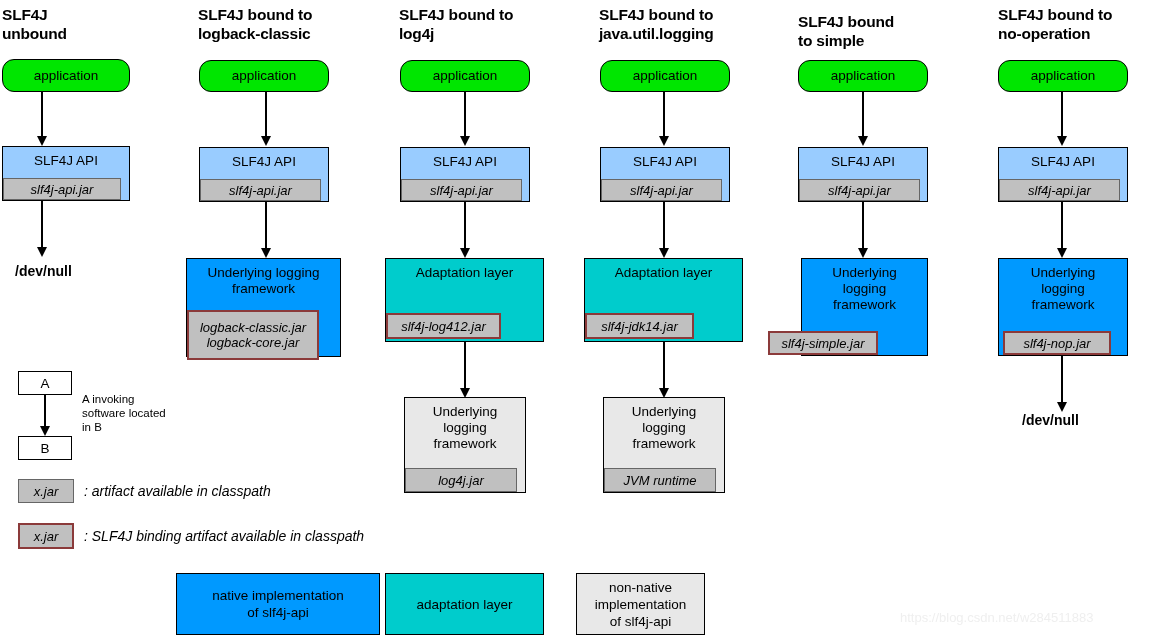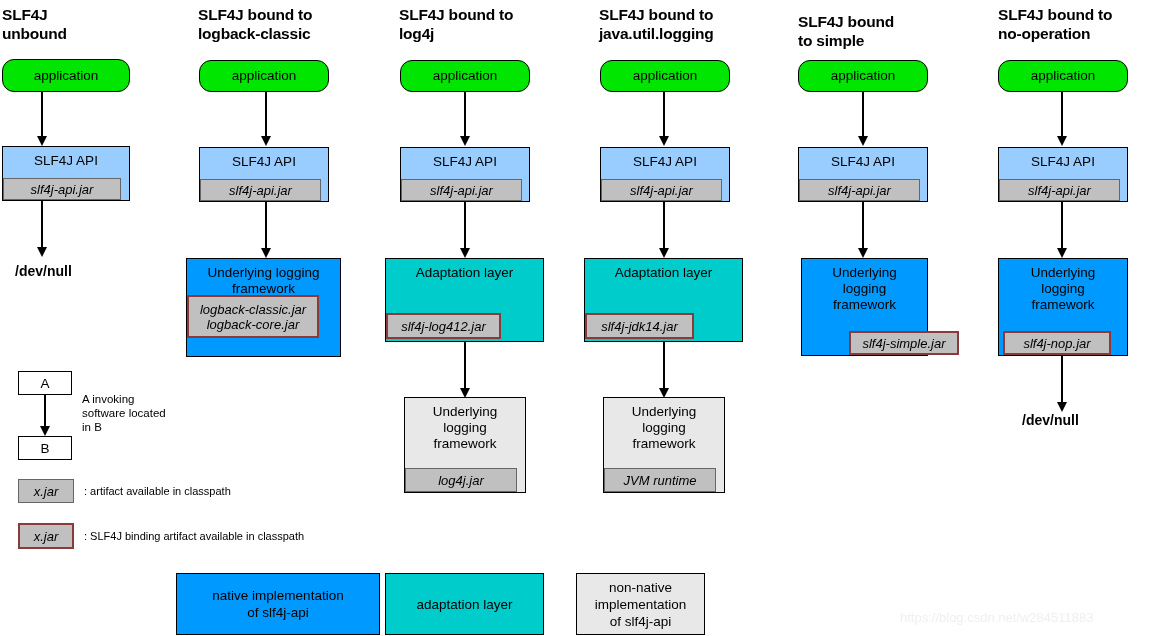--- a/index.html
+++ b/index.html
@@ -97,22 +97,23 @@
     text-align: center;
   }
   .legend-text {
     position: absolute;
     font-size: 11.5px;
     color: #000000;
     line-height: 14px;
     white-space: pre-line;
   }
   .legend-text.big {
-    font-size: 11px;
+    font-size: 14px;
     line-height: 16px;
+    font-style: italic;
   }
   .legend-jar {
     position: absolute;
     box-sizing: border-box;
     background: #C0C0C0;
     border: 1px solid #666666;
     font-size: 13px;
     font-style: italic;
     display: flex;
     align-items: center;
@@ -195,21 +196,21 @@
 
   <div class="arrow" style="left:265px; top:202px; height:56px;">
     <div class="shaft" style="height:46px;"></div>
     <div class="head" style="top:46px;"></div>
   </div>
 
   <div class="box box-blue" style="left:186px; top:258px; width:155px; height:99px;">
     <span class="label">Underlying logging
 framework</span>
   </div>
-  <div class="jar binding" style="left:187px; top:295px; width:132px; height:43px;">logback-classic.jar
+  <div class="jar binding" style="left:187px; top:310px; width:132px; height:50px;">logback-classic.jar
 logback-core.jar</div>
 
   <div class="col-title" style="left:399px; top:5px; width:170px;">SLF4J bound to
 log4j</div>
 
   <div class="box box-green center-mid" style="left:400px; top:60px; width:130px; height:32px;">
     <span class="label">application</span>
   </div>
   <div class="arrow" style="left:464px; top:92px; height:54px;">
     <div class="shaft" style="height:44px;"></div>
@@ -300,21 +301,21 @@
   <div class="arrow" style="left:862px; top:202px; height:56px;">
     <div class="shaft" style="height:46px;"></div>
     <div class="head" style="top:46px;"></div>
   </div>
 
   <div class="box box-blue" style="left:801px; top:258px; width:127px; height:98px;">
     <span class="label">Underlying
 logging
 framework</span>
   </div>
-  <div class="jar binding" style="left:849px; top:331px; width:110px; height:24px;">slf4j-simple.jar</div>
+  <div class="jar binding" style="left:768px; top:331px; width:110px; height:24px;">slf4j-simple.jar</div>
 
   <div class="col-title" style="left:998px; top:5px; width:170px;">SLF4J bound to
 no-operation</div>
 
   <div class="box box-green center-mid" style="left:998px; top:60px; width:130px; height:32px;">
     <span class="label">application</span>
   </div>
   <div class="arrow" style="left:1061px; top:92px; height:54px;">
     <div class="shaft" style="height:44px;"></div>
     <div class="head" style="top:44px;"></div>

